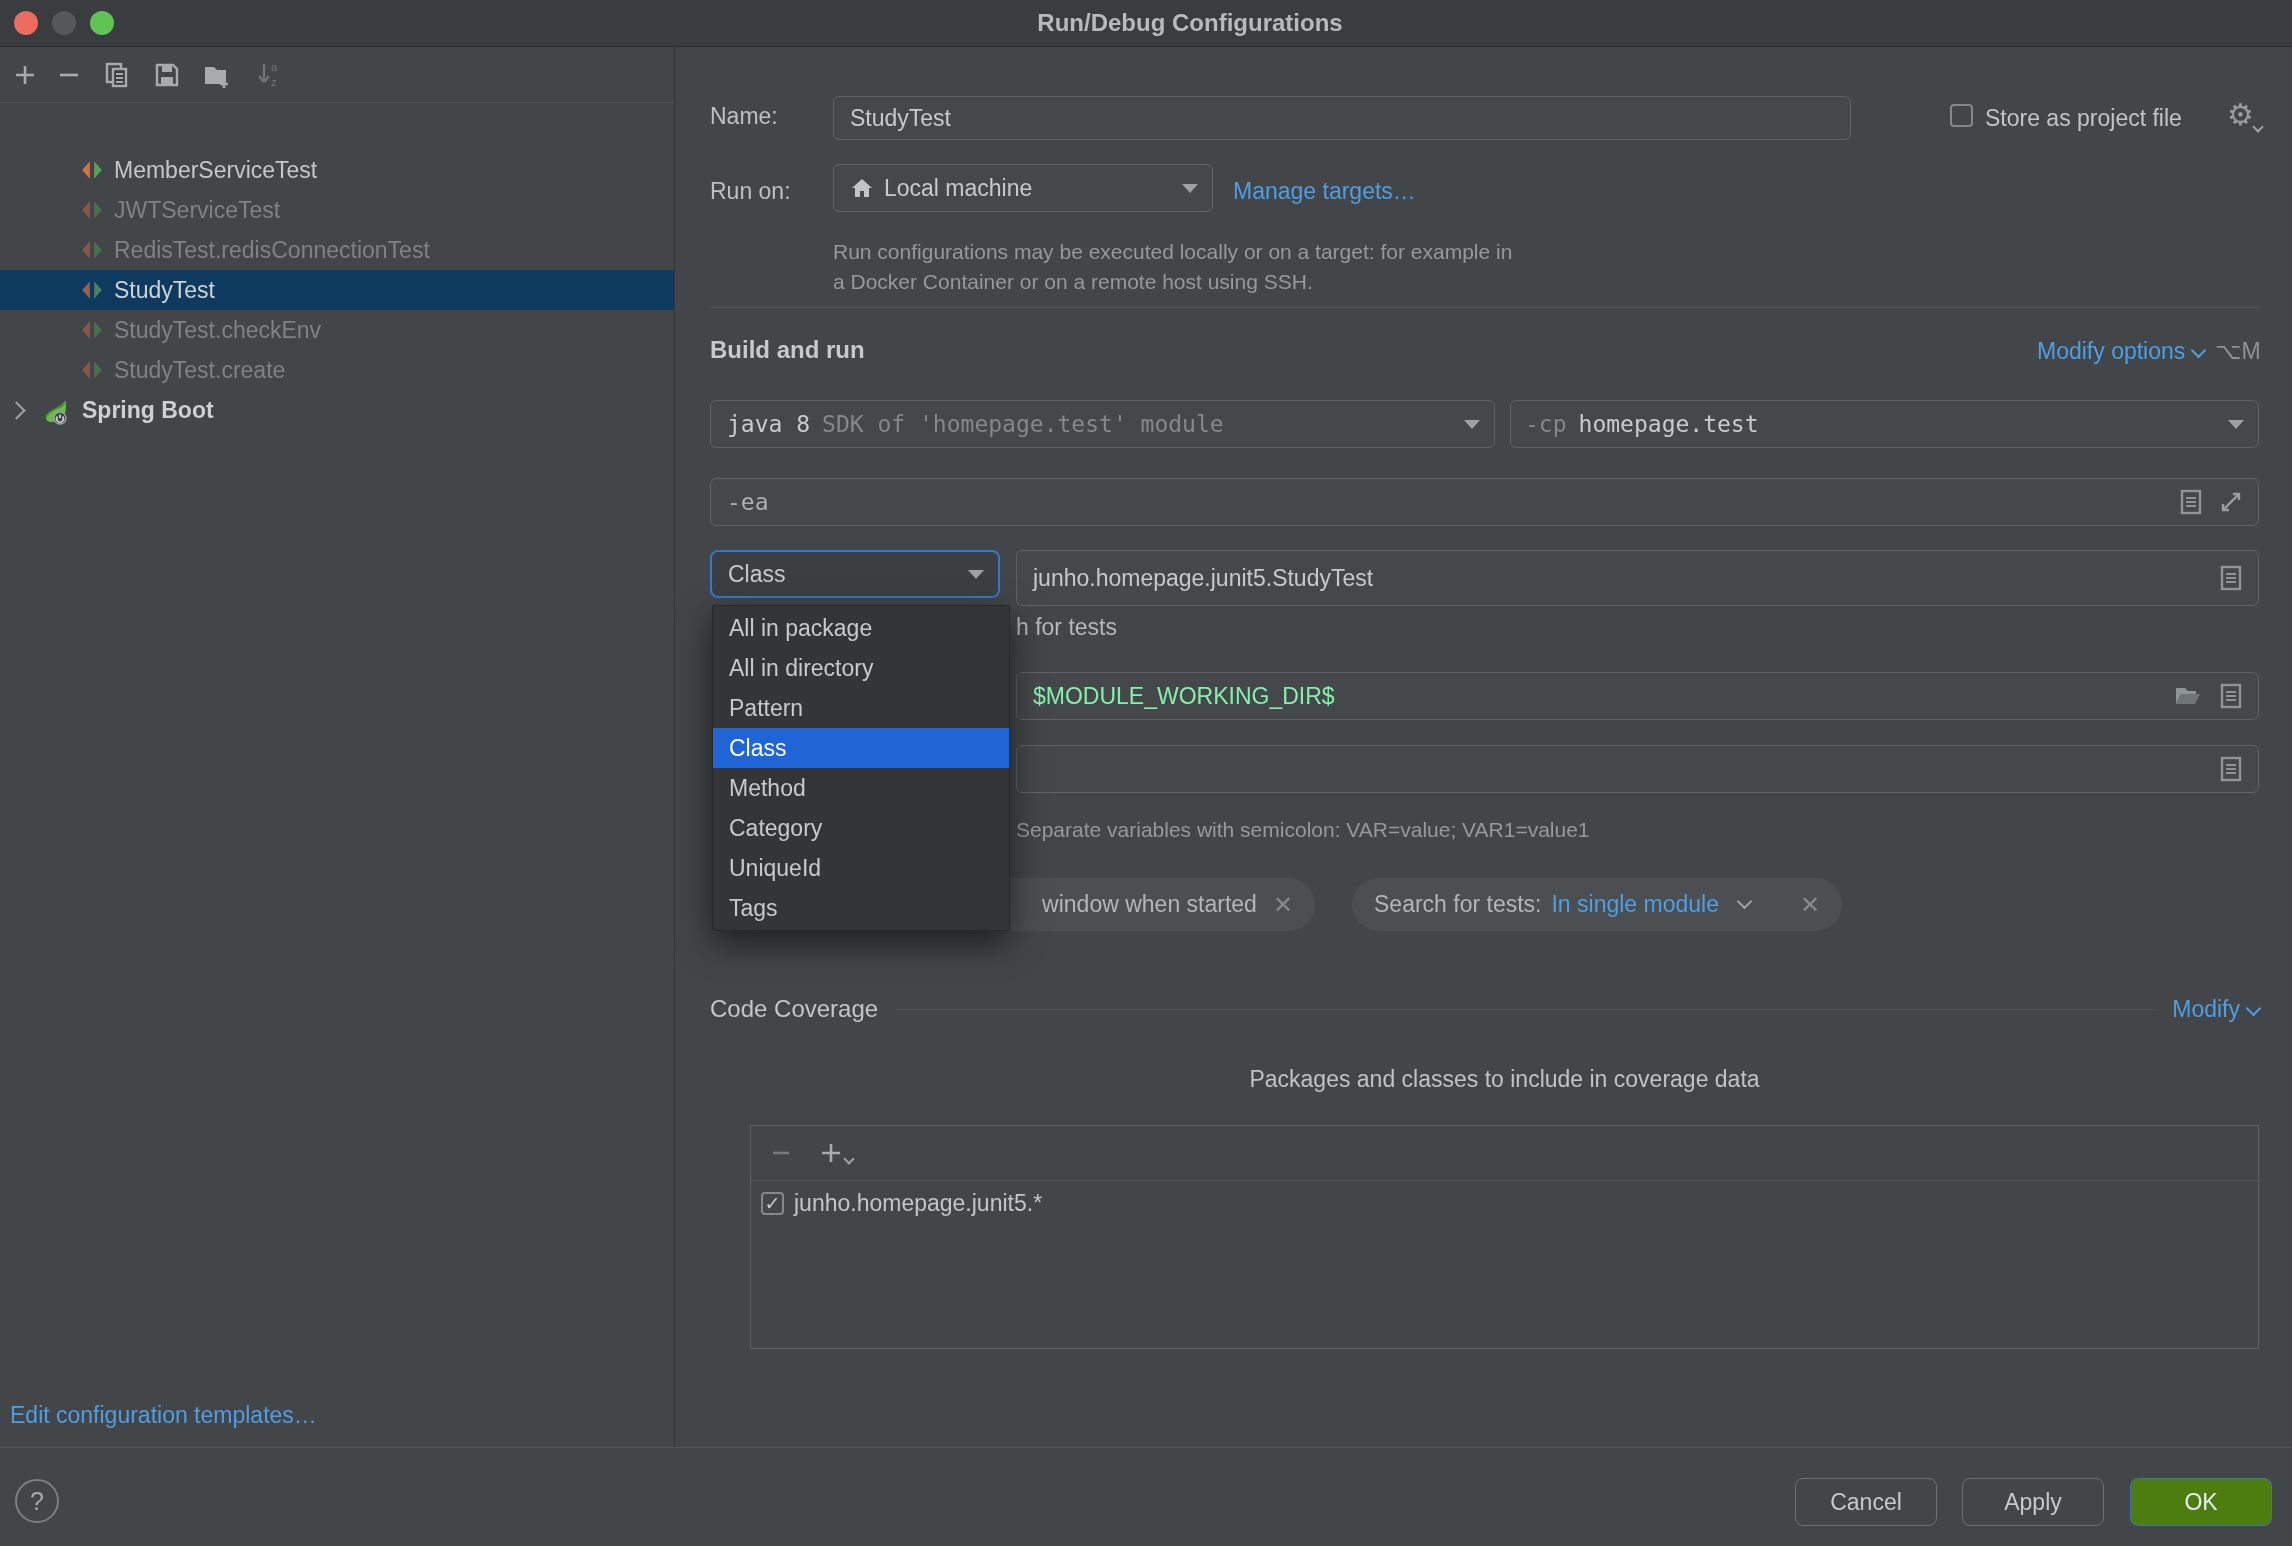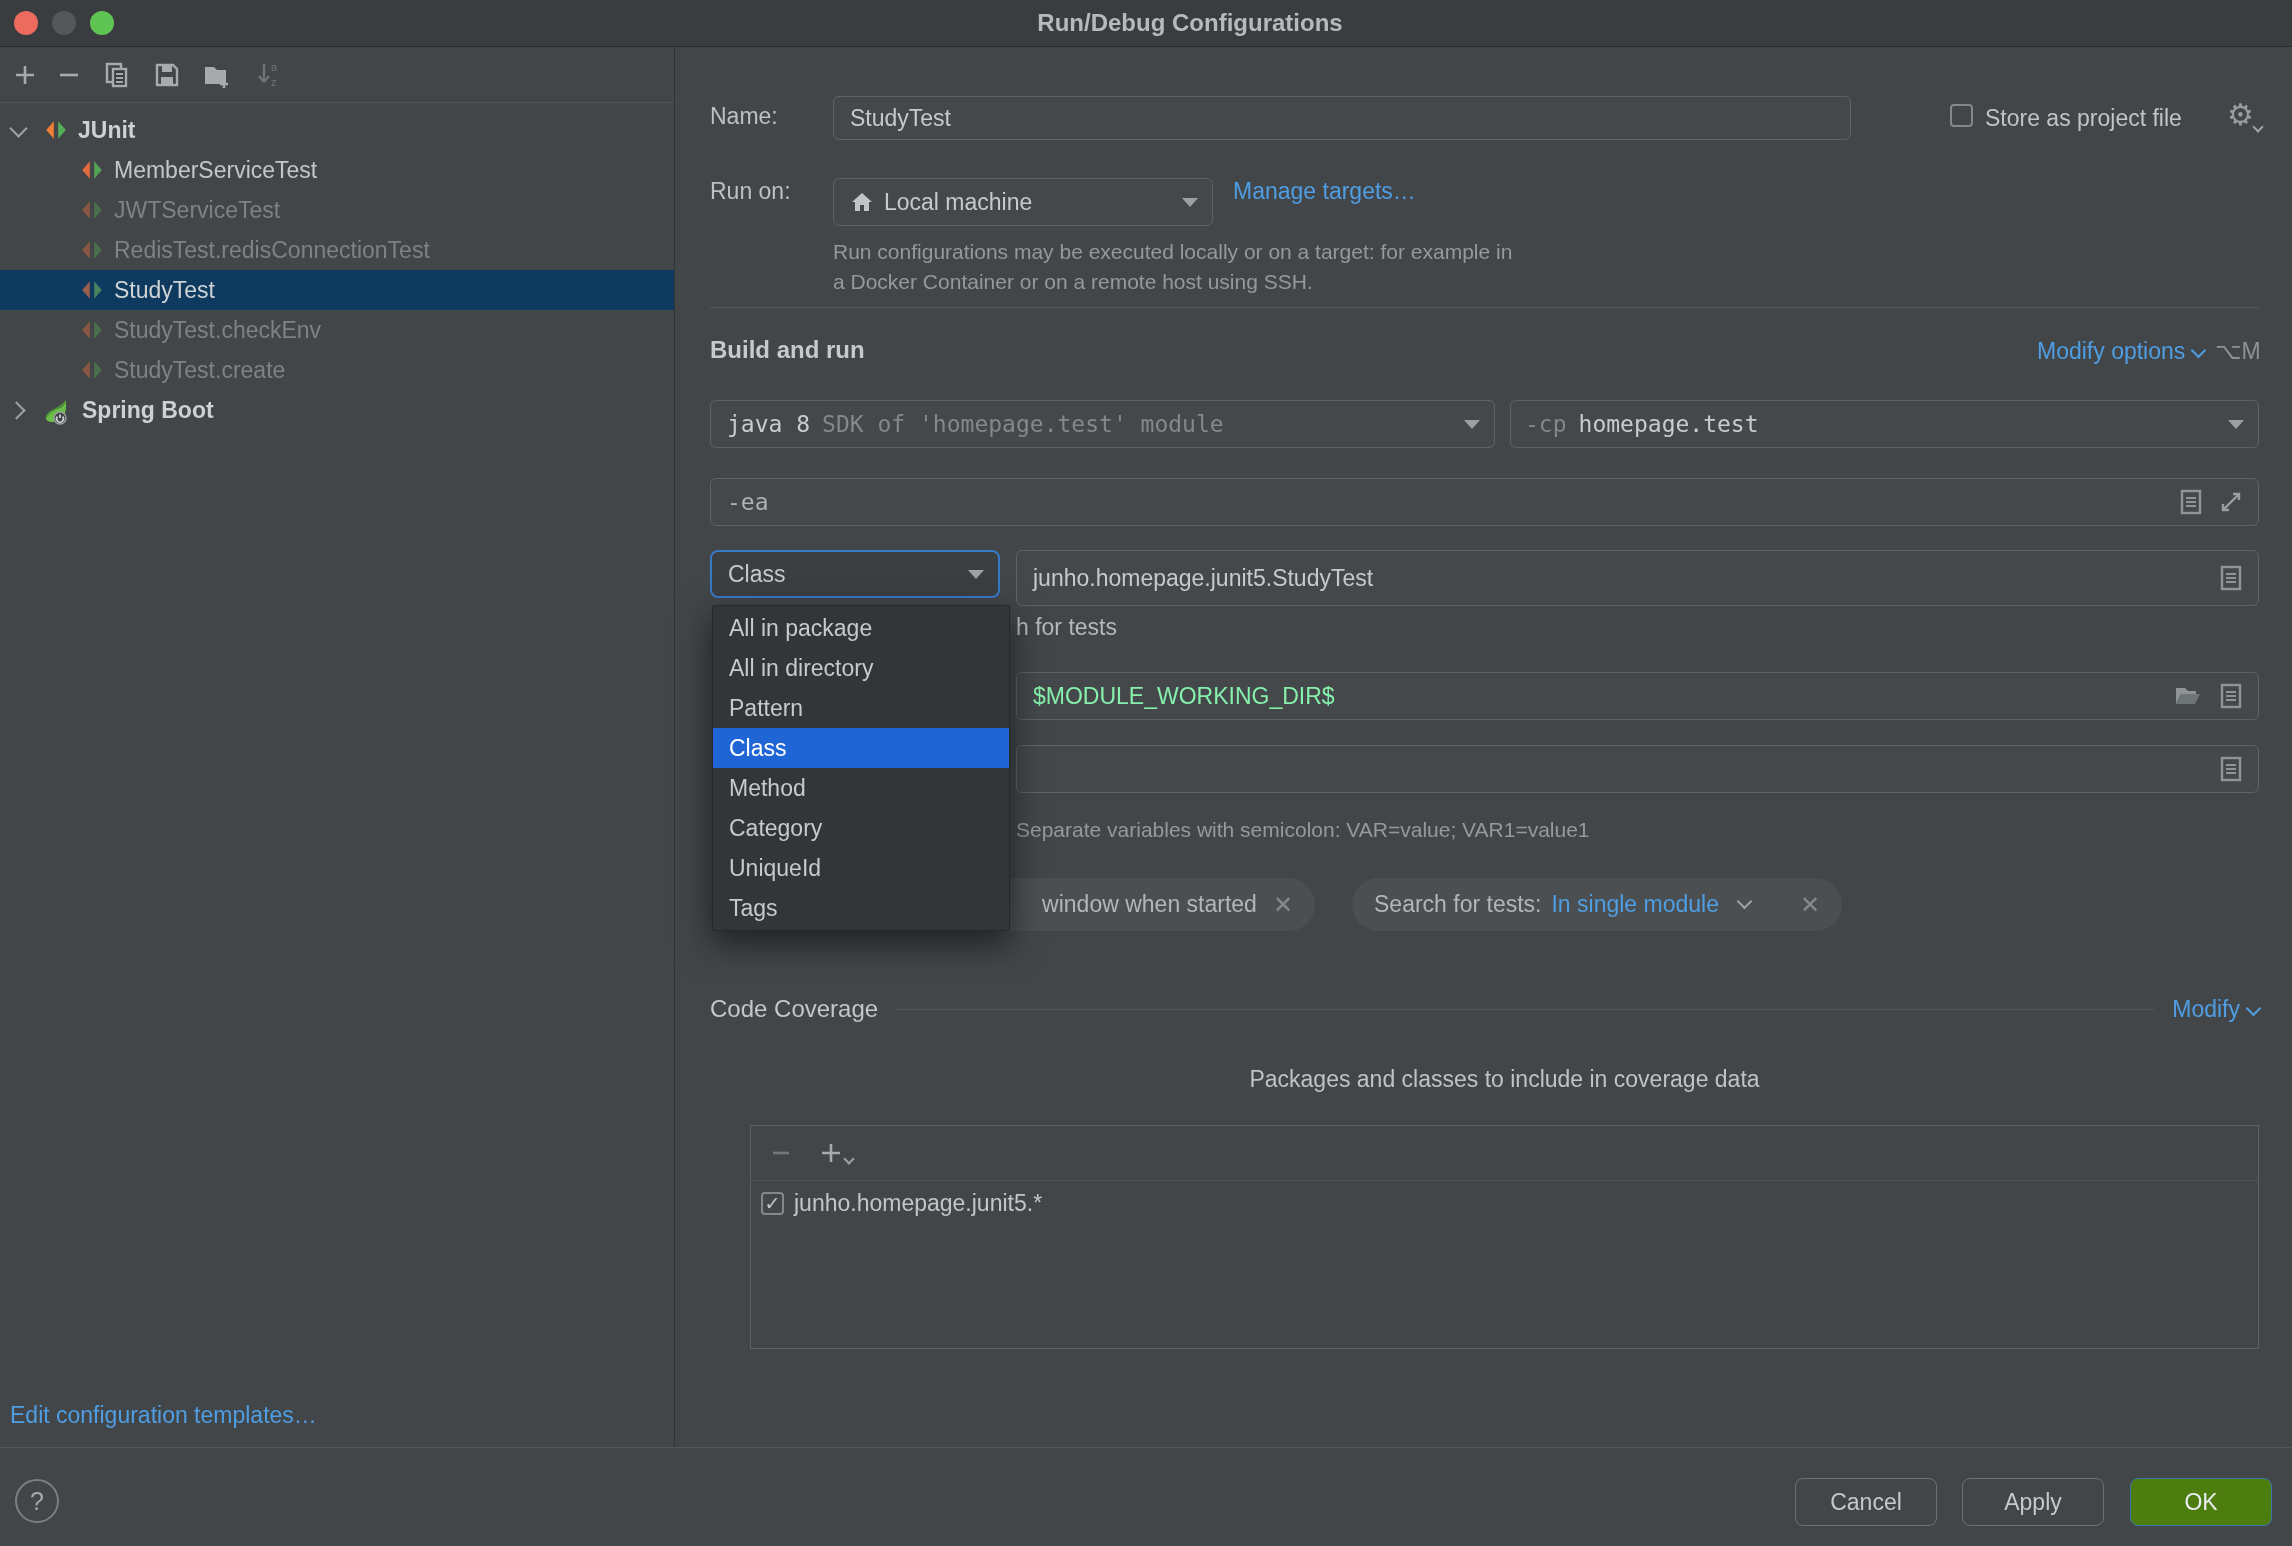--- a/index.html
+++ b/index.html
@@ -95,28 +95,20 @@
       </div>
       <div class="a tbi" style="left:252px;opacity:.45;">
         <svg width="30" height="30" viewBox="0 0 30 30">
             <path d="M10 4v18M10 22l-5-6M10 22l5-6" stroke="#a7abad" stroke-width="2.4" fill="none"></path>
             <text x="17" y="11" fill="#a7abad" font-size="11" font-family="sans-serif">a</text>
             <text x="17" y="26" fill="#a7abad" font-size="11" font-family="sans-serif">z</text>
           </svg>
       </div>
     </div>
 
-    <div class="a tree-row" style="top:63px;">
-      <span class="chev down a" style="left:12px;top:12px;"></span>
-      <svg class="a" style="left:44px;top:8px;" width="24" height="24" viewBox="0 0 22 22">
-          <polygon points="9,3 9,19 2,11" fill="#ef7f36"></polygon>
-          <polygon points="13,3 13,19 20,11" fill="#53ae57"></polygon>
-        </svg>
-      <span class="lbl boldlbl a" style="left:78px;">JUnit</span>
-    </div>
     <div class="a tree-row" style="top:103px;">
       <svg class="a" style="left:80px;top:8px;" width="24" height="24" viewBox="0 0 22 22">
           <polygon points="9,3 9,19 2,11" fill="#e06c3f"></polygon>
           <polygon points="13,3 13,19 20,11" fill="#53a457"></polygon>
         </svg>
       <span class="lbl britelbl a" style="left:114px;">MemberServiceTest</span>
     </div>
     <div class="a tree-row dimrow" style="top:143px;">
       <svg class="a" style="left:80px;top:8px;" width="24" height="24" viewBox="0 0 22 22">
           <polygon points="9,3 9,19 2,11" fill="#e06c3f"></polygon>
@@ -171,21 +163,21 @@
 
     <span class="a" style="left:35px;top:56px;">Name:</span>
     <div class="a field" style="left:158px;top:49px;width:1018px;height:44px;">
       <span style="margin-left:16px;color:#c6cacc;">StudyTest</span>
     </div>
     <div class="a checkbox" style="left:1275px;top:57px;"></div>
     <span class="a" style="left:1310px;top:58px;color:#c0c4c6;">Store as project file</span>
     <div class="a" style="left:1552px;top:50px;color:#989ca0;font-size:30px;">⚙<span class="gchev" style="width:6px;height:6px;margin-left:0;top:6px;"></span></div>
 
     <span class="a" style="left:35px;top:131px;">Run on:</span>
-    <div class="a field" style="left:158px;top:117px;width:380px;height:48px;margin-top:14px;">
+    <div class="a field" style="left:158px;top:117px;width:380px;height:48px;">
       <svg style="margin-left:16px;" width="24" height="24" viewBox="0 0 24 24">
           <path d="M12 3L2 12h3v9h5v-6h4v6h5v-9h3z" fill="#c0c4c6"></path>
         </svg>
       <span style="margin-left:10px;color:#c6cacc;">Local machine</span>
       <div class="dn-arrow" style="margin-left:auto;margin-right:14px;"></div>
     </div>
     <span class="a link" style="left:558px;top:131px;">Manage targets…</span>
 
     <div class="a hinttext" style="left:158px;top:190px;width:690px;line-height:30px;">Run configurations may be executed locally or on a target: for example in a Docker Container or on a remote host using SSH.</div>
 

